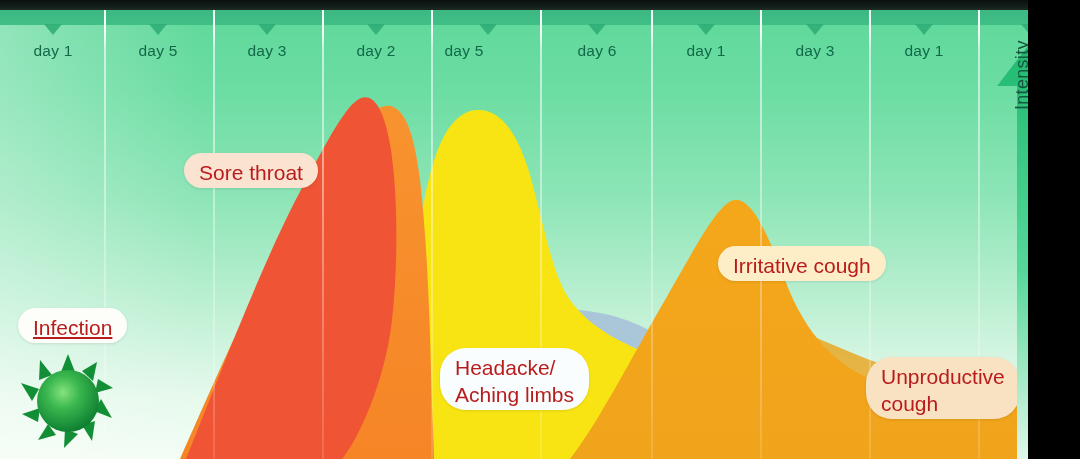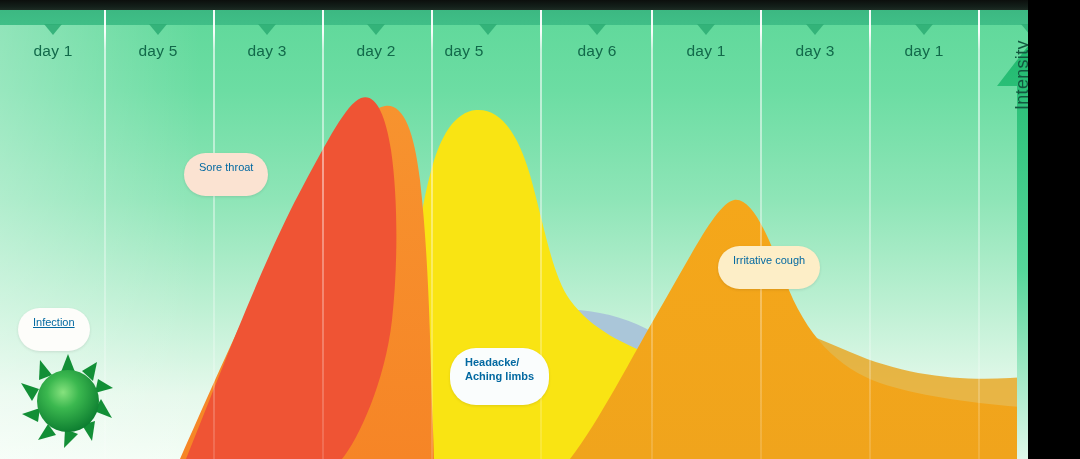--- a/index.html
+++ b/index.html
@@ -62,31 +62,31 @@
 
   
   #curves{
     position:absolute; left:0; top:0; width:1080px; height:459px;
   }
 
   
   .pill{
     position:absolute;
     border-radius:22px;
-    padding:7px 15px 22px;
-    font-size:11px;
+    padding:7px 15px 1px;
+    font-size:21px;
     line-height:1.28;
-    color:#0369a1;
+    color:#b91c1c;
     white-space:pre-line;
     box-shadow:0 1px 3px rgba(0,0,0,.10);
   }
   .pill-infection   { left:18px;  top:308px; background:#fdfdfa; border-radius:24px;text-decoration:underline; }
   .pill-sore        { left:184px; top:153px; background:#fbe3d2; }
   .pill-cold        { left:437px; top:201px; background:#fdfcf3; }
-  .pill-headache    { left:450px; top:348px; background:#fafdfd; border-radius:26px;font-weight:bold; }
+  .pill-headache    { left:440px; top:348px; background:#fafdfd; border-radius:26px; }
   .pill-irritative  { left:718px; top:246px; background:#fdeec7;text-align:right; }
   .pill-unproductive{ left:866px; top:357px; background:#f9e2c2; border-radius:26px; }
 
   
   .virus-wrap{ position:absolute; left:18px; top:350px; width:100px; height:100px; }
 
   
   .intensity-arrow{ position:absolute; left:995px; top:40px; width:72px; height:419px; }
   .intensity-text{
     position:absolute;
@@ -222,20 +222,22 @@
       </g>
       <circle cx="50" cy="51" r="31" fill="url(#virusGrad)"></circle>
     </svg>
   </div>
 
   <div class="pill pill-infection">Infection</div>
   <div class="pill pill-sore">Sore throat</div>
   <div class="pill pill-headache">Headacke/
 Aching limbs</div>
   <div class="pill pill-irritative">Irritative cough</div>
+  <div class="pill pill-unproductive">Unproductive
+cough</div>
 
   <svg class="intensity-arrow" viewBox="0 0 72 419">
     <defs>
       <linearGradient id="arrGrad" x1="0" y1="0" x2="0" y2="1">
         <stop offset="0%" stop-color="#1fb96e"></stop>
         <stop offset="55%" stop-color="#56d79a"></stop>
         <stop offset="100%" stop-color="#dff7e9"></stop>
       </linearGradient>
     </defs>
     <path fill="url(#arrGrad)" d="M36,2 L70,46 L50,46 L50,419 L22,419 L22,46 L2,46 Z"></path>

